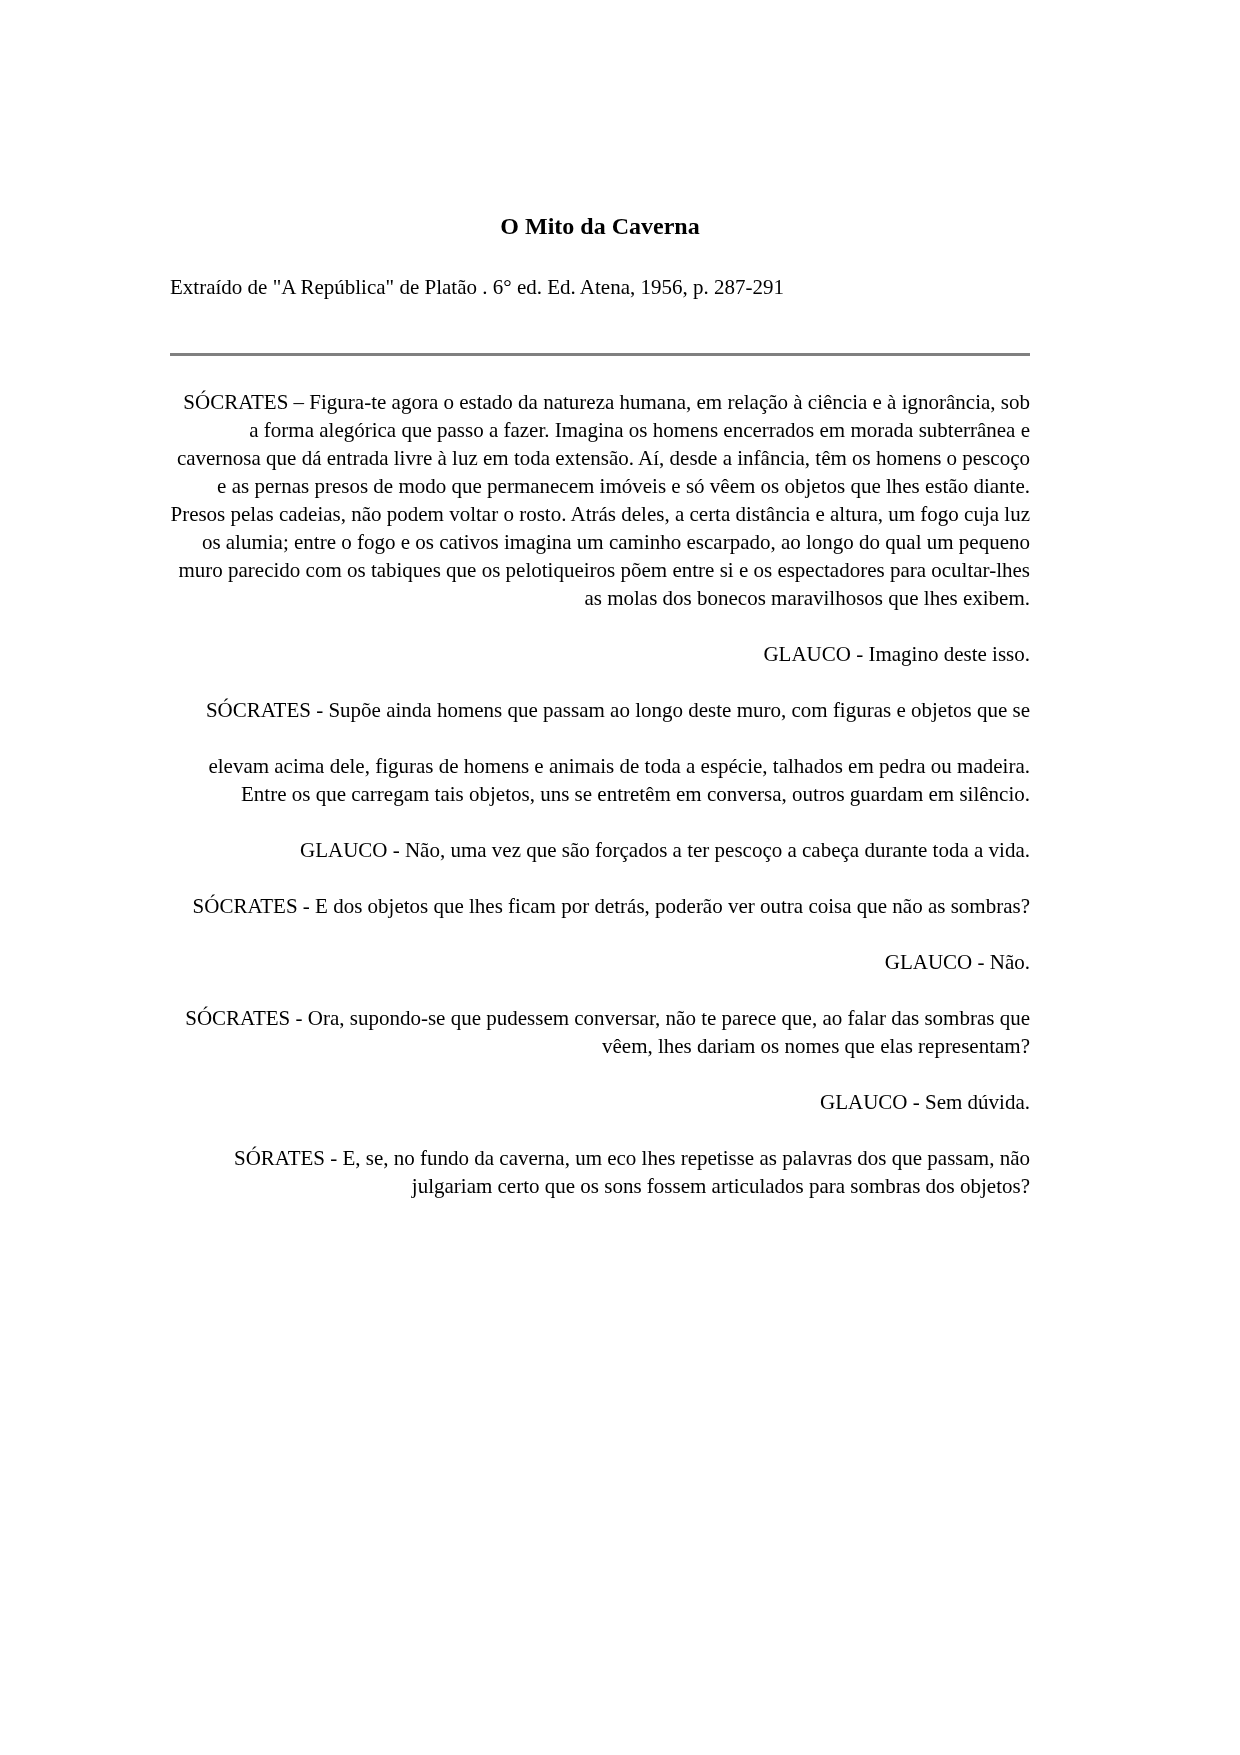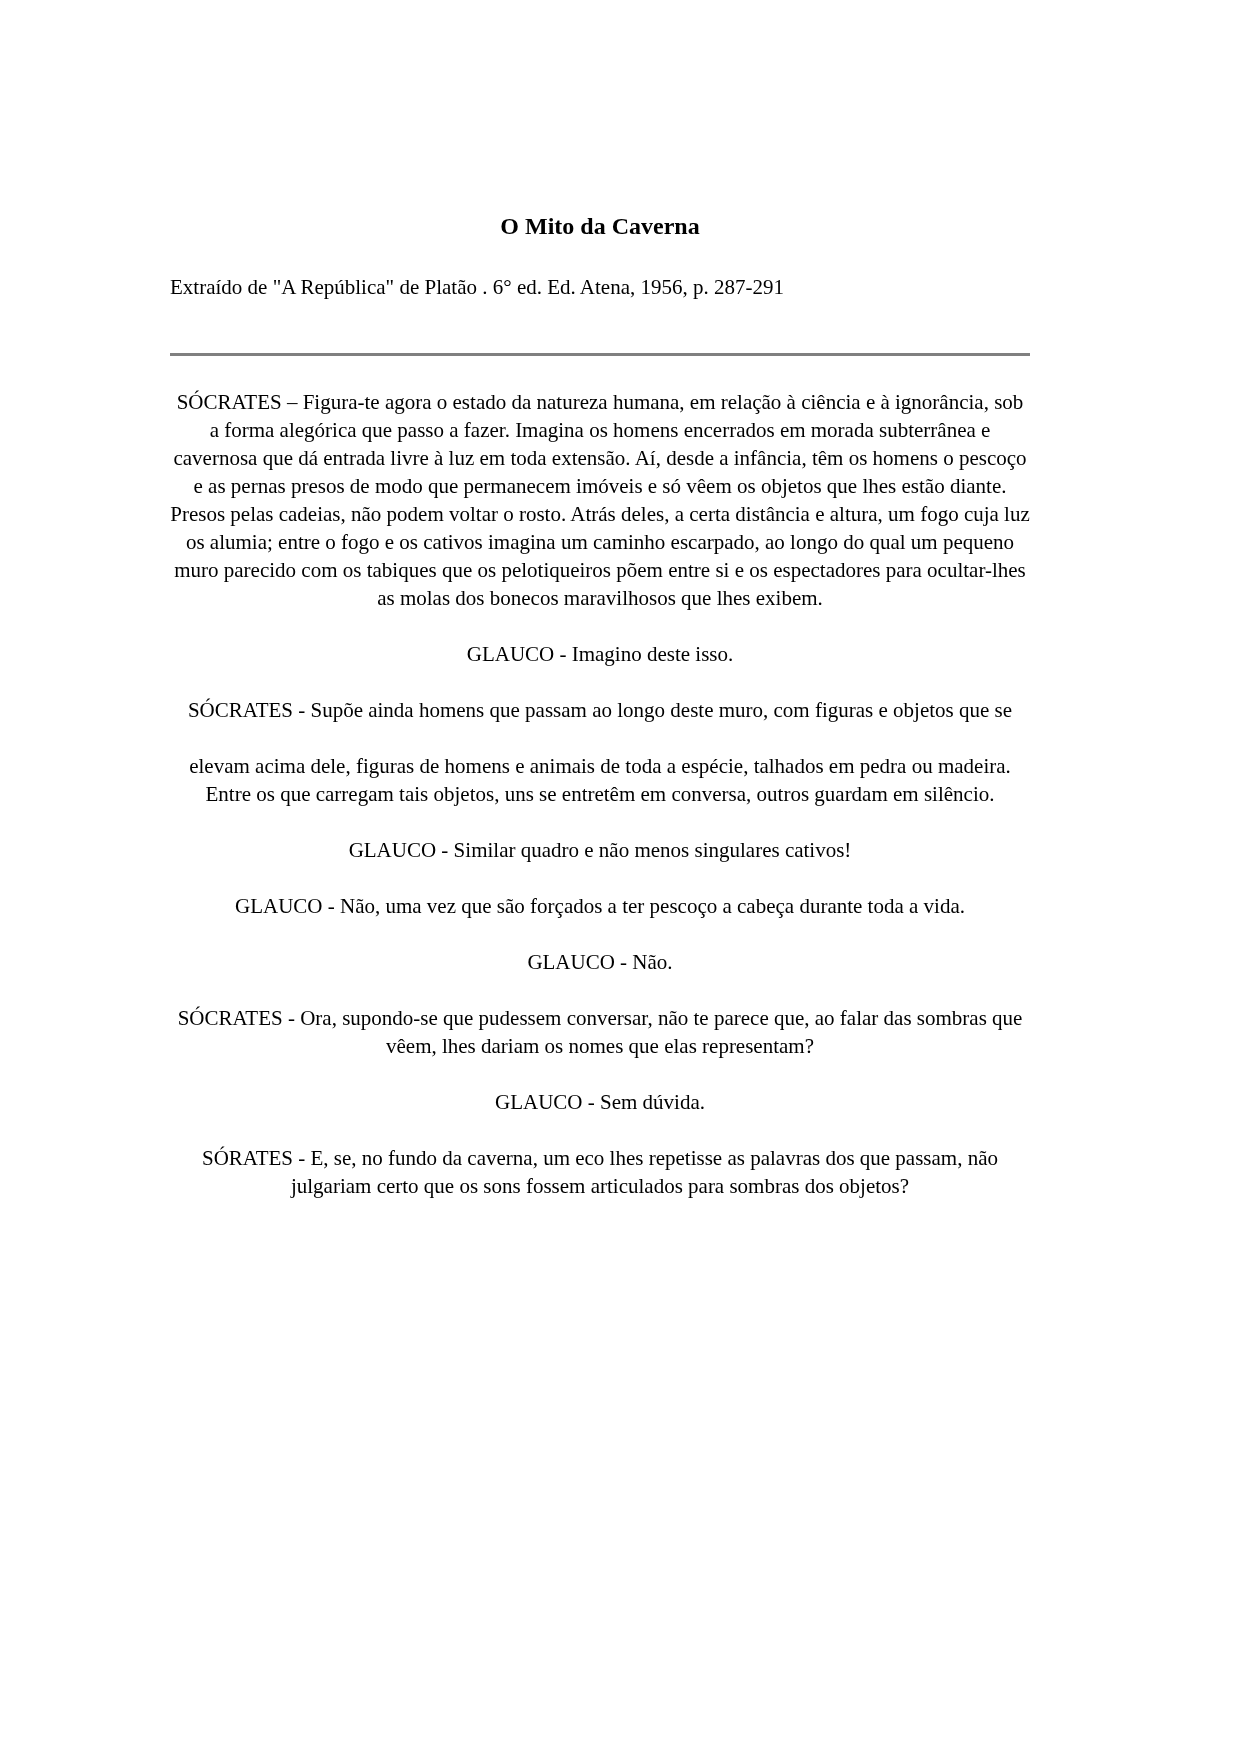--- a/index.html
+++ b/index.html
@@ -38,41 +38,41 @@
     border: none;
     height: 3px;
     background: #808080;
     margin: 52px 0 0 0;
     width: 100%;
   }
   .doc-body p {
     font-size: 21px;
     line-height: 28px;
     margin: 28px 0;
-    text-align: center;
+    text-align: right;
   }
   .doc-body p:first-child {
     margin-top: 32px;
   }
 </style>
 </head>
 <body style="background: rgb(255, 255, 255);">
 
 <div class="doc-page" style="color: rgb(0, 0, 0);">
   <h1 class="doc-title">O Mito da Caverna</h1>
 
   <p class="doc-subtitle">Extraído de "A República" de Platão . 6° ed. Ed. Atena, 1956, p. 287-291</p>
 
   <hr class="doc-divider" style="background: rgb(128, 128, 128);">
 
   <div class="doc-body">
     <p>SÓCRATES – Figura-te agora o estado da natureza humana, em relação à ciência e à ignorância, sob a forma alegórica que passo a fazer. Imagina os homens encerrados em morada subterrânea e cavernosa que dá entrada livre à luz em toda extensão. Aí, desde a infância, têm os homens o pescoço e as pernas presos de modo que permanecem imóveis e só vêem os objetos que lhes estão diante. Presos pelas cadeias, não podem voltar o rosto. Atrás deles, a certa distância e altura, um fogo cuja luz os alumia; entre o fogo e os cativos imagina um caminho escarpado, ao longo do qual um pequeno muro parecido com os tabiques que os pelotiqueiros põem entre si e os espectadores para ocultar-lhes as molas dos bonecos maravilhosos que lhes exibem.</p>
     <p>GLAUCO - Imagino deste isso.</p>
     <p>SÓCRATES - Supõe ainda homens que passam ao longo deste muro, com figuras e objetos que se</p>
     <p>elevam acima dele, figuras de homens e animais de toda a espécie, talhados em pedra ou madeira. Entre os que carregam tais objetos, uns se entretêm em conversa, outros guardam em silêncio.</p>
-    <p>GLAUCO - Similar quadro e não menos singulares cativos!</p>
     <p>GLAUCO - Não, uma vez que são forçados a ter pescoço a cabeça durante toda a vida.</p>
+    <p>SÓCRATES - E dos objetos que lhes ficam por detrás, poderão ver outra coisa que não as sombras?</p>
     <p>GLAUCO - Não.</p>
     <p>SÓCRATES - Ora, supondo-se que pudessem conversar, não te parece que, ao falar das sombras que vêem, lhes dariam os nomes que elas representam?</p>
     <p>GLAUCO - Sem dúvida.</p>
     <p>SÓRATES - E, se, no fundo da caverna, um eco lhes repetisse as palavras dos que passam, não julgariam certo que os sons fossem articulados para sombras dos objetos?</p>
   </div>
 </div>
 
 </body></html>

